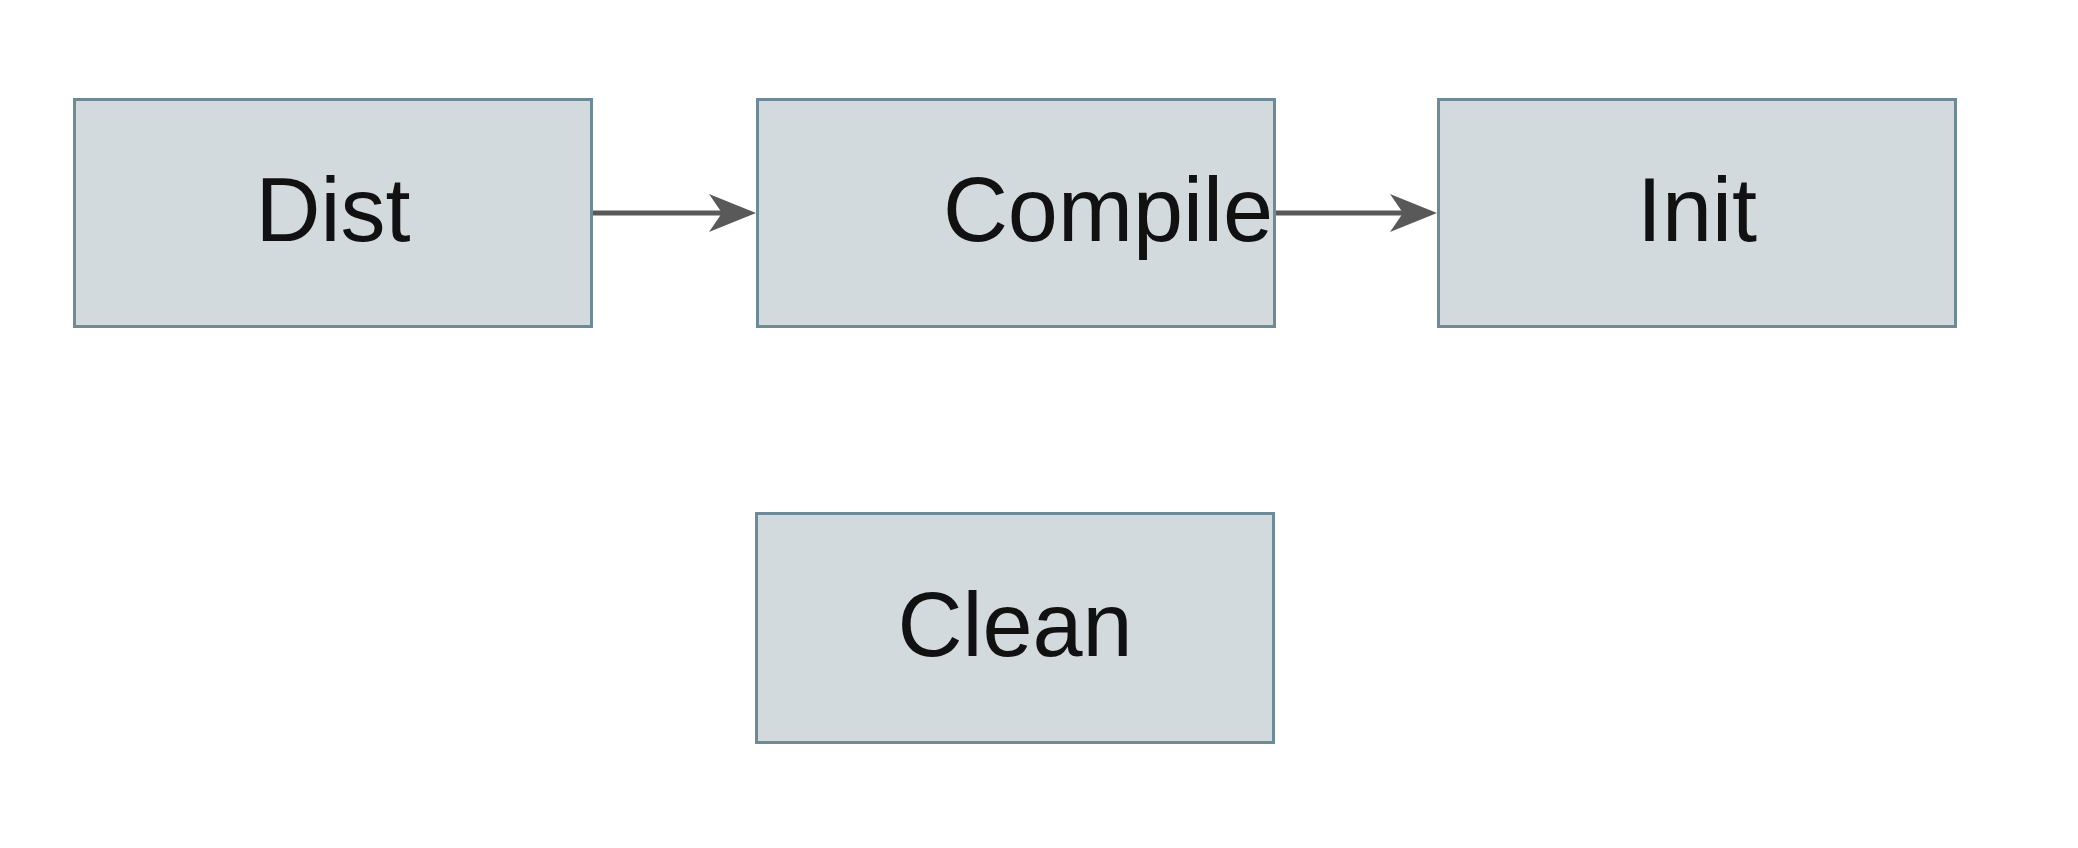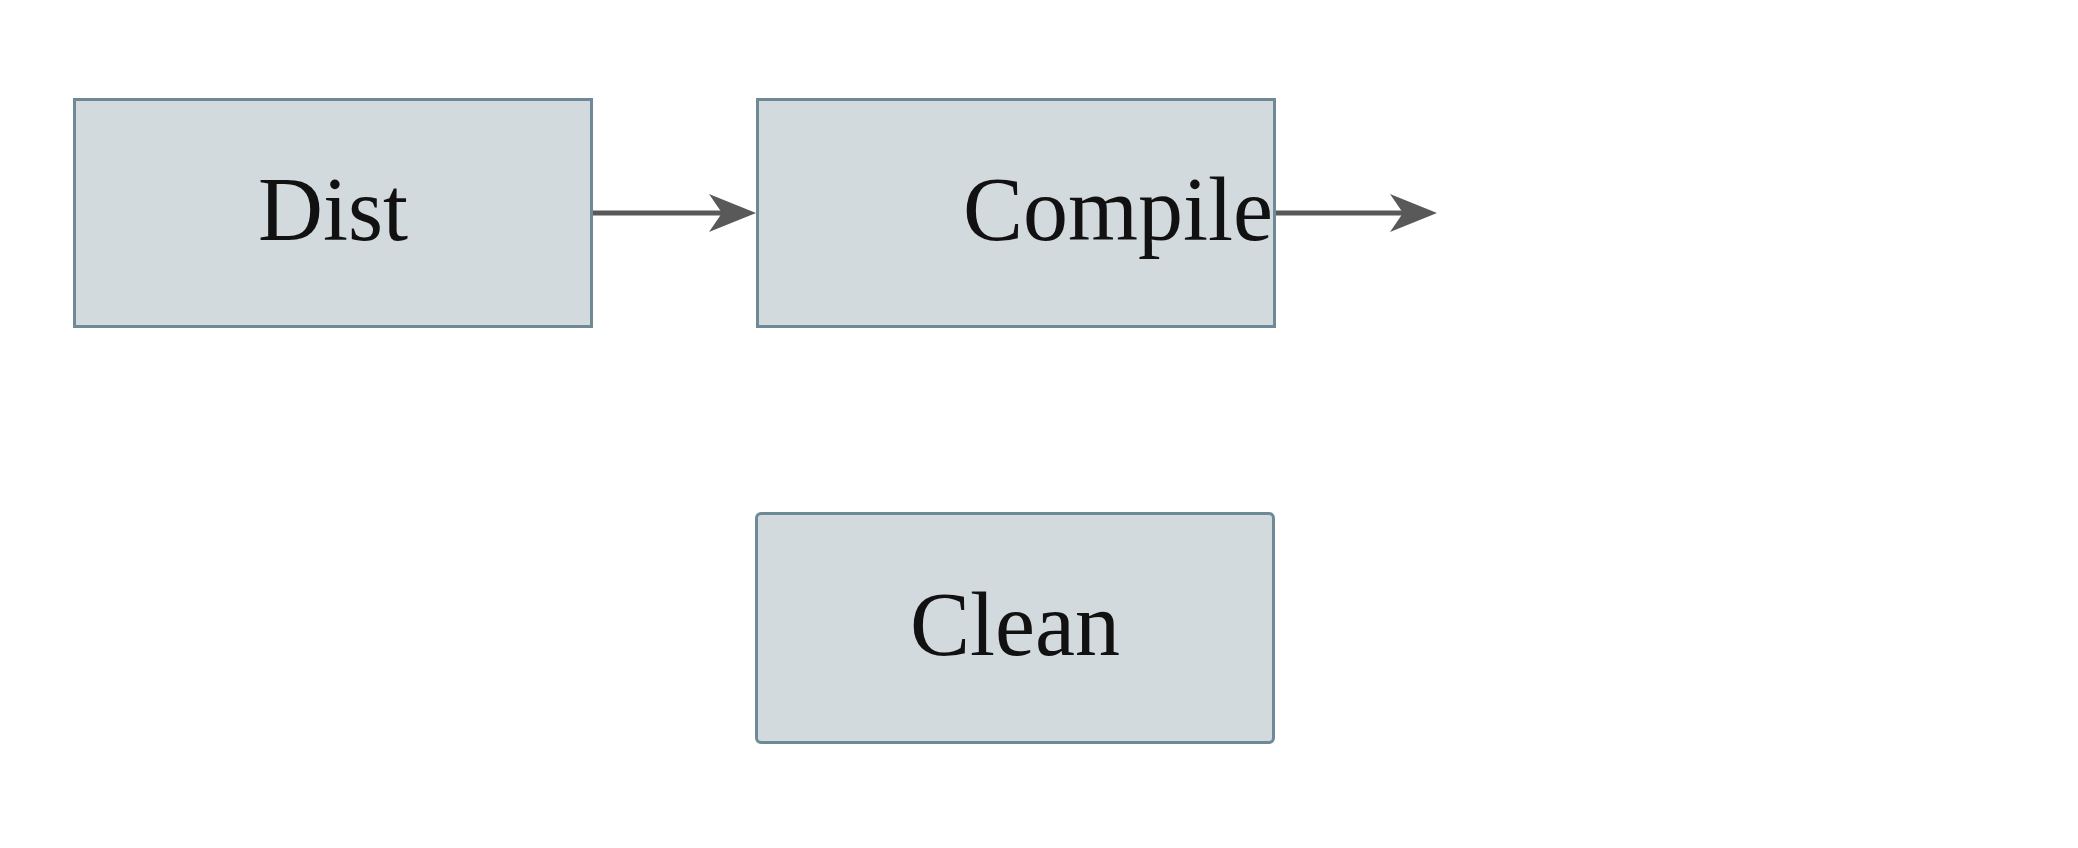--- a/index.html
+++ b/index.html
@@ -15,21 +15,20 @@
     height: 848px;
     background: var(--background);
     overflow: hidden;
     font-family: "Liberation Sans", sans-serif;
   }
   .canvas {
     position: relative;
     width: 2078px;
     height: 848px;
     background: var(--background);
-    font-family: Liberation Serif, serif;
   }
   .node {
     position: absolute;
     width: 520px;
     height: 230px;
     background: var(--node-fill);
     border: 3px solid var(--node-border);
     display: flex;
     align-items: center;
     justify-content: center;
@@ -38,21 +37,21 @@
     font-size: 90px;
     line-height: 1;
     color: var(--text-color);
     letter-spacing: 0px;
     white-space: nowrap;
     padding-bottom: 6px;
   }
   .node-dist    { left: 73px;   top: 98px;  }
   .node-compile { left: 756px;  top: 98px; justify-content: flex-end;  }
   .node-init    { left: 1437px; top: 98px;  }
-  .node-clean   { left: 755px;  top: 512px; height: 232px; border-radius: 6px; }
+  .node-clean   { left: 755px;  top: 512px; height: 232px; }
   .arrow {
     position: absolute;
     top: 183px;
     height: 60px;
     display: block;
     overflow: visible;
   }
   .arrow rect, .arrow polygon {
     fill: var(--arrow-color);
     stroke: none;
@@ -76,18 +75,21 @@
 
   <div class="node node-compile">
     <span class="label">Compile</span>
   </div>
 
   <svg class="arrow arrow-2" viewBox="0 0 161 60" aria-hidden="true">
     <rect x="0" y="27.5" width="129" height="5"></rect>
     <polygon points="161,30 114,11 127,30 114,49"></polygon>
   </svg>
 
+  <div class="node node-init">
+    <span class="label">Init</span>
+  </div>
 
   <div class="node node-clean">
     <span class="label">Clean</span>
   </div>
 
 </div>
 
 </body></html>

